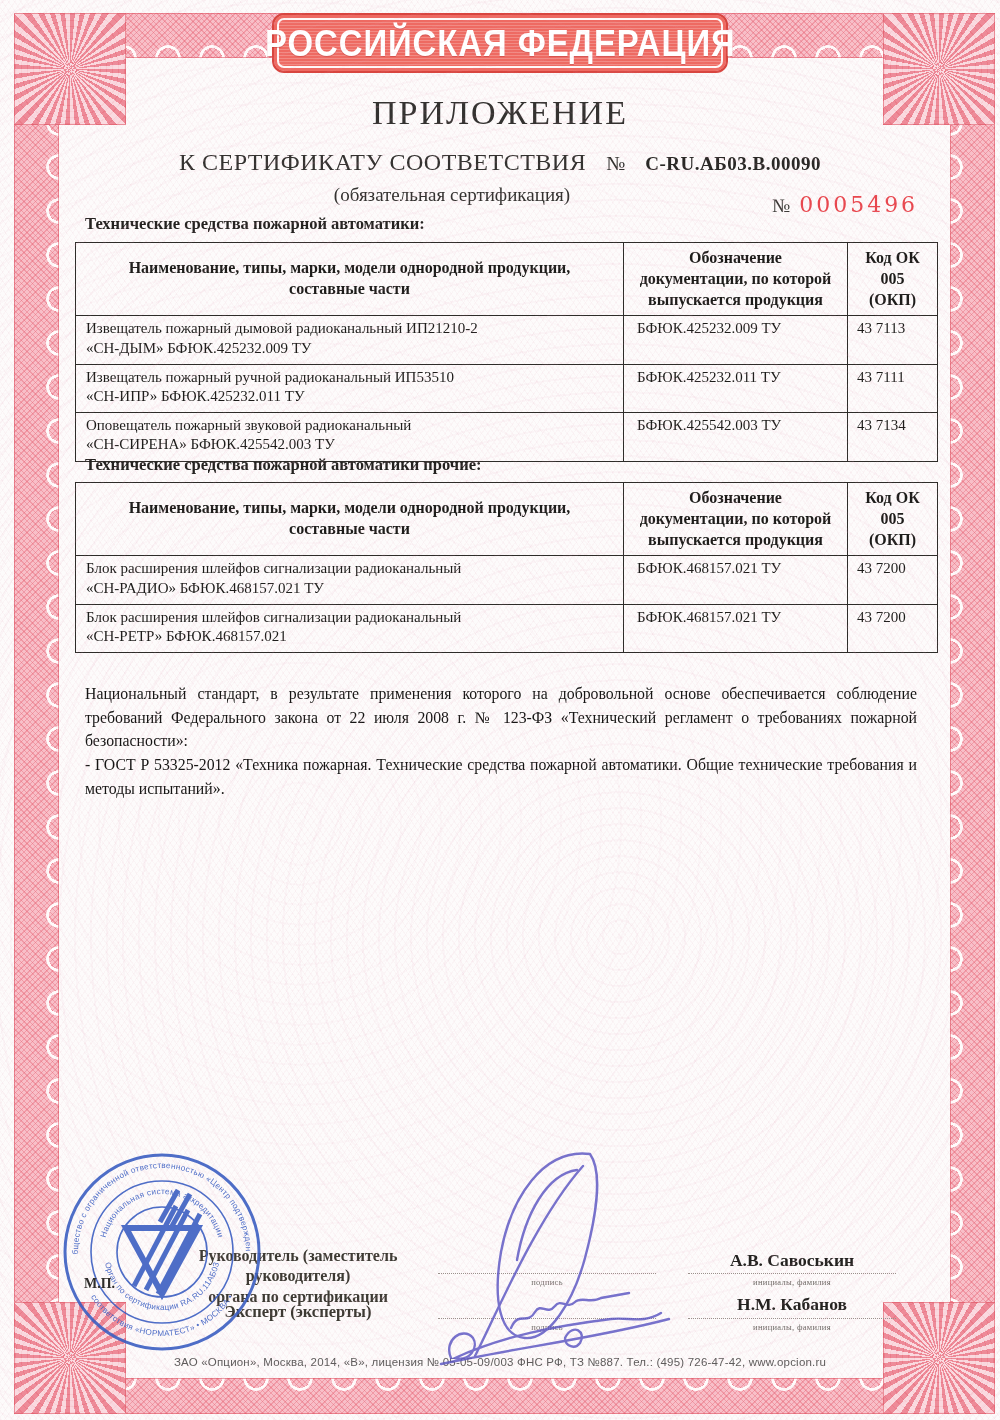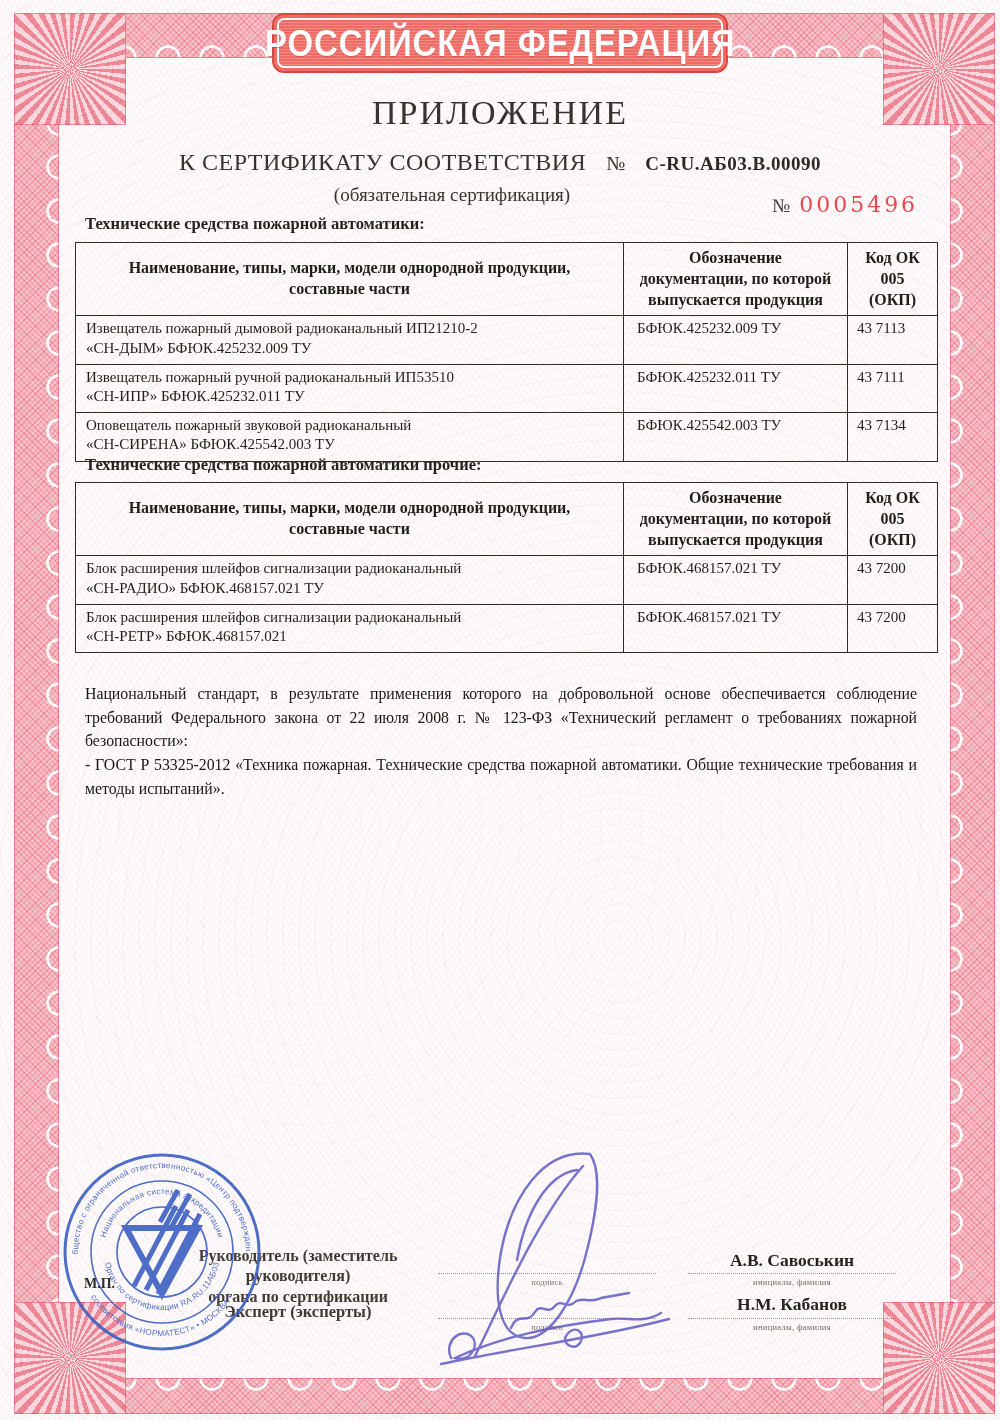--- a/index.html
+++ b/index.html
@@ -297,14 +297,15 @@
       <path d="M 175,14 C 128,8 96,58 86,112 C 78,158 84,196 110,198 C 134,200 158,162 170,118 C 181,77 188,32 175,14 Z"></path>
       <path d="M 162,30 C 132,34 110,74 102,120"></path>
       <path d="M 60,216 C 84,168 122,78 168,26"></path>
       <path d="M 96,188 C 104,170 112,186 120,172 C 126,162 132,176 140,166 C 146,158 152,170 160,162 C 166,156 176,164 186,158 L 214,153"></path>
       <path d="M 36,218 C 28,200 48,186 58,198 C 64,208 54,222 40,218 C 88,196 140,186 196,179 C 214,177 228,184 246,173"></path>
       <path d="M 150,198 C 158,182 172,192 165,203 C 160,210 150,206 150,198"></path>
       <path d="M 26,224 C 100,208 182,198 254,179"></path>
     </g>
   </svg>
 
+  <div class="footer">ЗАО «Опцион», Москва,  2014, «В», лицензия № 05-05-09/003 ФНС РФ,  ТЗ №887.   Тел.: (495) 726-47-42,   www.opcion.ru</div>
 
 </div>
 
 </body></html>

